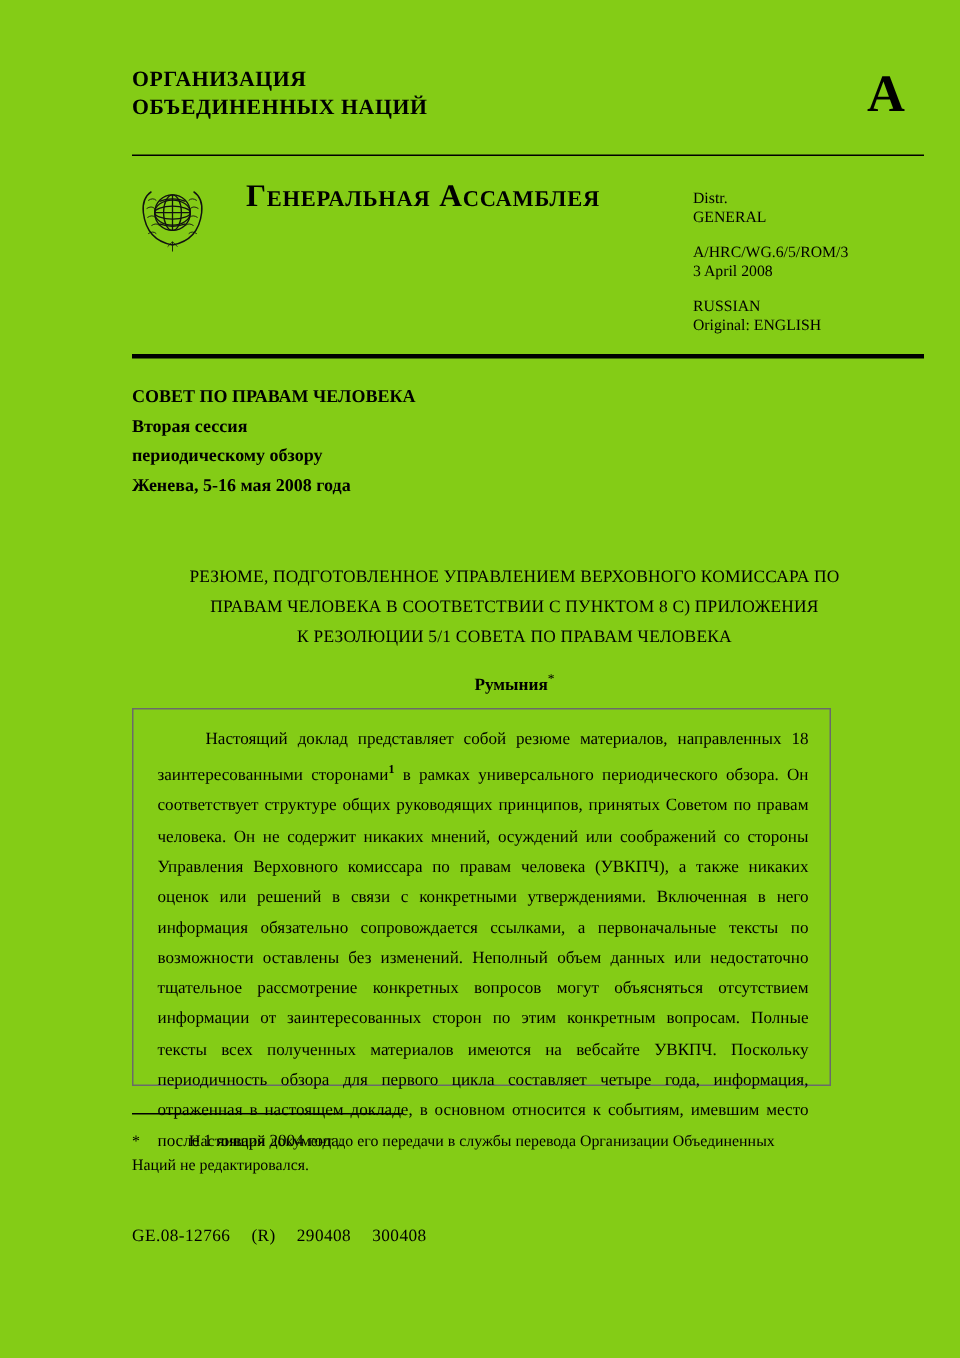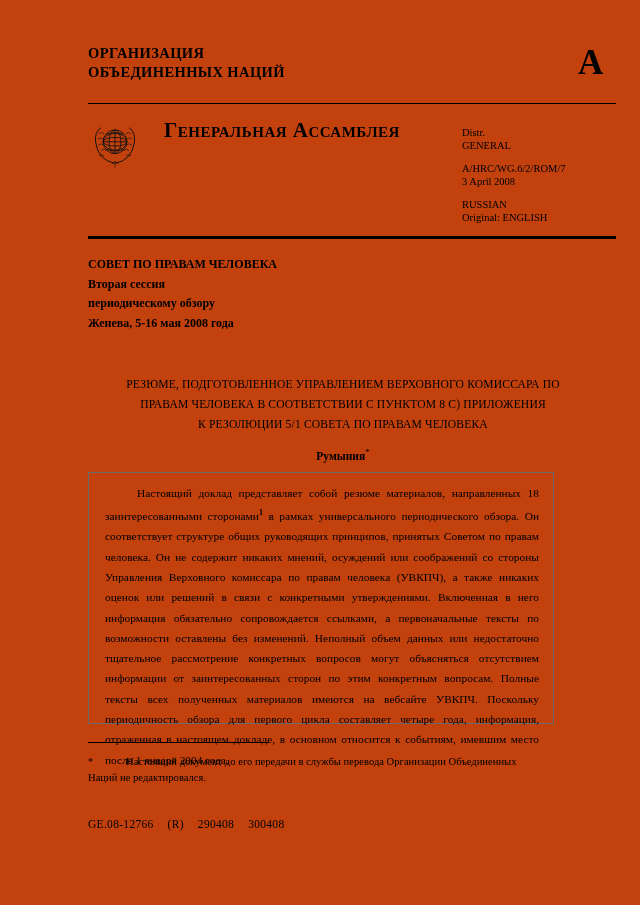--- a/index.html
+++ b/index.html
@@ -14,21 +14,21 @@
     color: #000000;
     position: relative;
     overflow: hidden;
   }
 
   .page {
     position: absolute;
     left: 0; top: 0;
     width: 640px;
     height: 905px;
-    background: #c2410c;
+    background: #84cc16;
   }
 
   
   .masthead {
     position: absolute;
     left: 88px;
     top: 44px;
     width: 470px;
   }
   .org-name {
@@ -244,21 +244,21 @@
         </g>
       </svg>
     </div>
     <div class="ga-title">Генеральная Ассамблея</div>
   </div>
 
   <div class="distr">
     <div>Distr.</div>
     <div>GENERAL</div>
     <div class="gap"></div>
-    <div>A/HRC/WG.6/2/ROM/7</div>
+    <div>A/HRC/WG.6/5/ROM/3</div>
     <div>3 April 2008</div>
     <div class="gap"></div>
     <div>RUSSIAN</div>
     <div>Original:  ENGLISH</div>
   </div>
 
   <div class="rule-thick" style="top:236px;"></div>
 
   <div class="council">
     <div>СОВЕТ ПО ПРАВАМ ЧЕЛОВЕКА</div>

